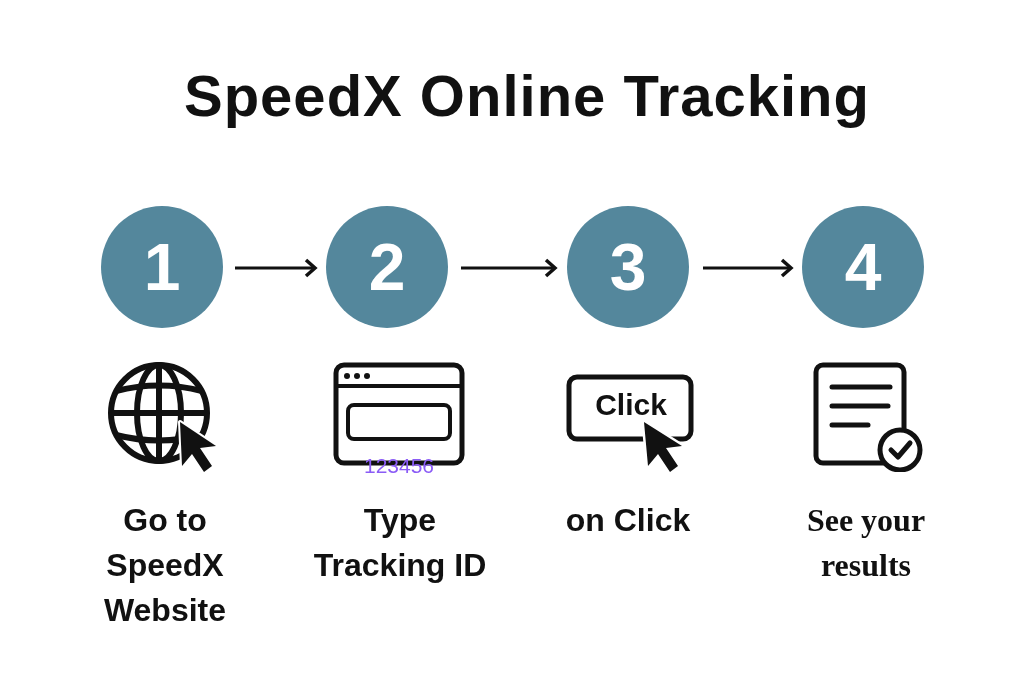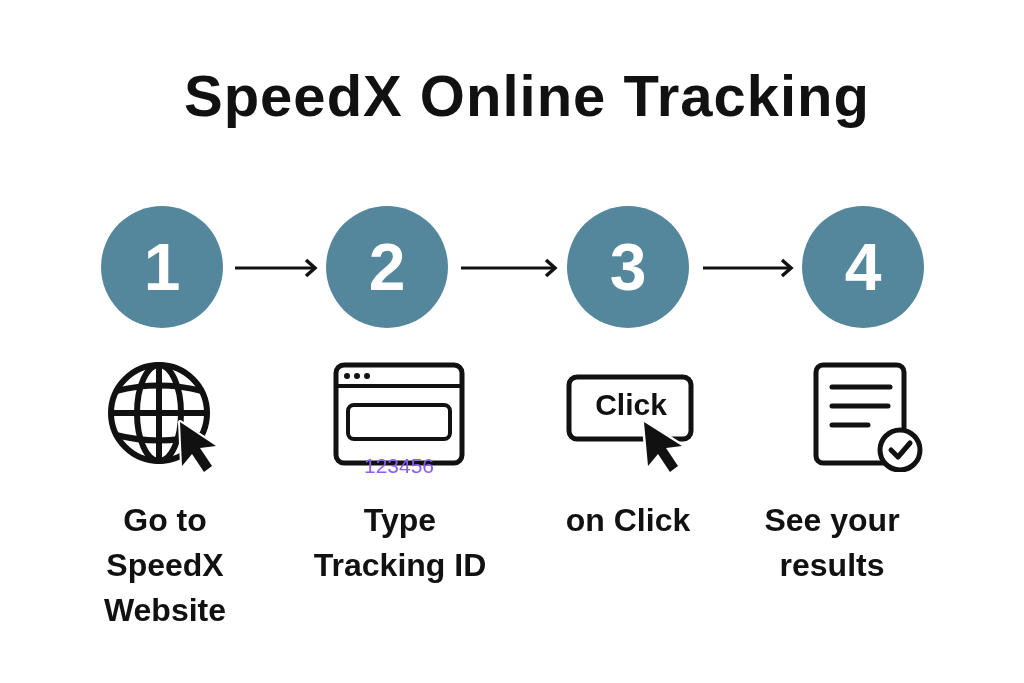--- a/index.html
+++ b/index.html
@@ -94,16 +94,16 @@
   <span>SpeedX</span>
   <span>Website</span>
 </div>
 <div class="label" style="left:295px; top:498px; width:210px;">
   <span>Type</span>
   <span>Tracking ID</span>
 </div>
 <div class="label" style="left:528px; top:498px; width:200px;">
   <span>on Click</span>
 </div>
-<div class="label" style="left:732px; top:498px; width:200px;">
+<div class="label" style="left:766px; top:498px; width:200px;font-family:Liberation Serif, serif;">
   <span>See your</span>
   <span>results</span>
 </div>
 
 </body></html>

